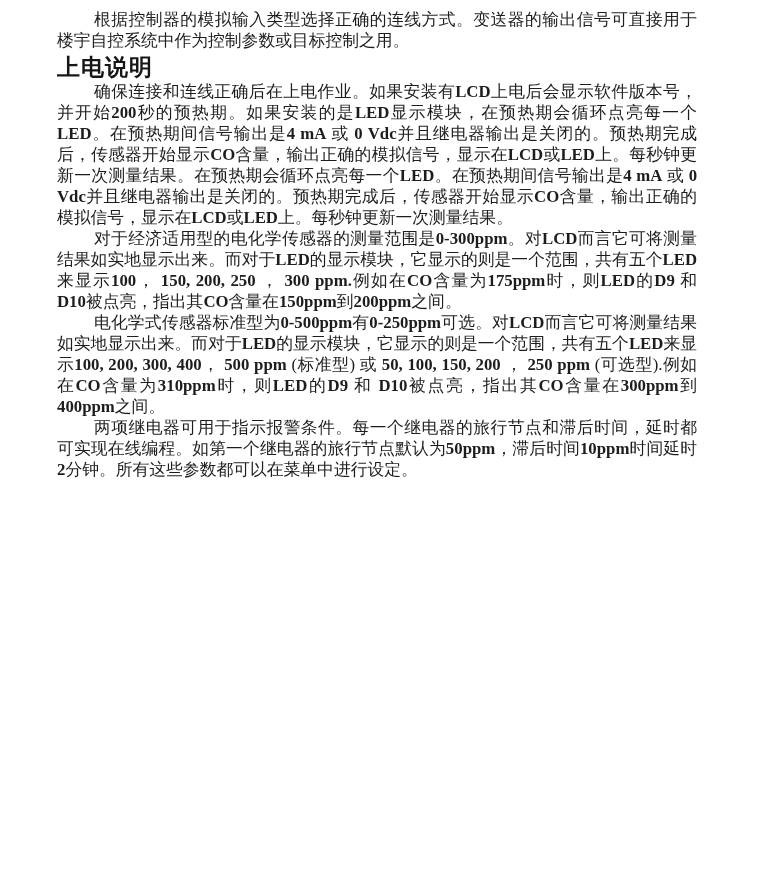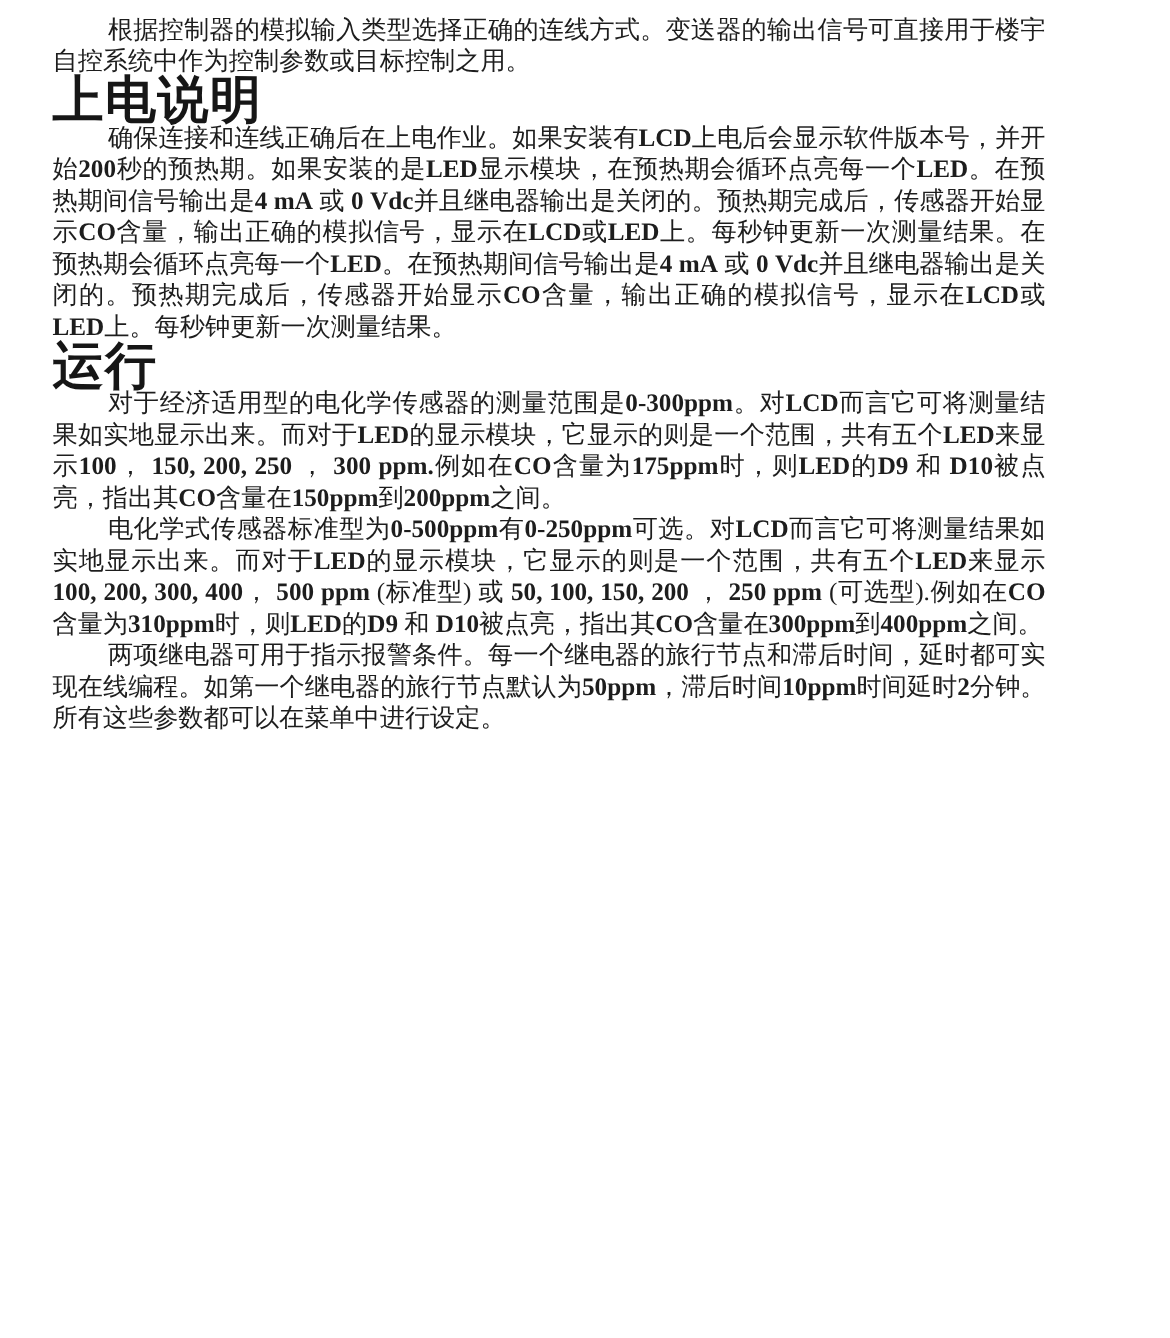--- a/index.html
+++ b/index.html
@@ -6,36 +6,36 @@
     margin: 0;
     padding: 0;
     background: #ffffff;
   }
   .page {
     position: relative;
     width: 780px;
     height: 892px;
     background: #ffffff;
     box-sizing: border-box;
-    padding: 9px 83px 0 35px;
+    padding: 9px 83px 0 57px;
     overflow: hidden;
     color: #1d1d1d;
     font-family: "Liberation Serif", "DejaVu Serif", serif;
     font-size: 16.8px;
     line-height: 21px;
     text-align: justify;
   }
   .page p {
     margin: 0;
     text-indent: 2.2em;
   }
   .page h1.sec {
     font-family: "Liberation Sans", "DejaVu Sans", sans-serif;
     font-weight: 700;
-    font-size: 34px;
+    font-size: 23px;
     line-height: 28px;
     margin: 0;
     padding: 2px 0 0 0;
     text-align: left;
     text-indent: 0;
     letter-spacing: 1px;
     color: #161616;
   }
   b.lat {
     font-weight: 700;
@@ -43,18 +43,17 @@
   }
 </style>
 </head>
 <body>
 
 <div class="page">
   <div>
       <p>根据控制器的模拟输入类型选择正确的连线方式。变送器的输出信号可直接用于楼宇自控系统中作为控制参数或目标控制之用。</p>
       <h1 class="sec">上电说明</h1>
       <p>确保连接和连线正确后在上电作业。如果安装有<b class="lat">LCD</b>上电后会显示软件版本号，并开始<b class="lat">200</b>秒的预热期。如果安装的是<b class="lat">LED</b>显示模块，在预热期会循环点亮每一个<b class="lat">LED</b>。在预热期间信号输出是<b class="lat">4 mA</b> 或 <b class="lat">0 Vdc</b>并且继电器输出是关闭的。预热期完成后，传感器开始显示<b class="lat">CO</b>含量，输出正确的模拟信号，显示在<b class="lat">LCD</b>或<b class="lat">LED</b>上。每秒钟更新一次测量结果。在预热期会循环点亮每一个<b class="lat">LED</b>。在预热期间信号输出是<b class="lat">4 mA</b> 或 <b class="lat">0 Vdc</b>并且继电器输出是关闭的。预热期完成后，传感器开始显示<b class="lat">CO</b>含量，输出正确的模拟信号，显示在<b class="lat">LCD</b>或<b class="lat">LED</b>上。每秒钟更新一次测量结果。</p>
-      <h1 class="sec">运行</h1>
       <p>对于经济适用型的电化学传感器的测量范围是<b class="lat">0-300ppm</b>。对<b class="lat">LCD</b>而言它可将测量结果如实地显示出来。而对于<b class="lat">LED</b>的显示模块，它显示的则是一个范围，共有五个<b class="lat">LED</b>来显示<b class="lat">100</b>， <b class="lat">150, 200, 250</b> ， <b class="lat">300 ppm.</b>例如在<b class="lat">CO</b>含量为<b class="lat">175ppm</b>时，则<b class="lat">LED</b>的<b class="lat">D9</b> 和 <b class="lat">D10</b>被点亮，指出其<b class="lat">CO</b>含量在<b class="lat">150ppm</b>到<b class="lat">200ppm</b>之间。</p>
       <p>电化学式传感器标准型为<b class="lat">0-500ppm</b>有<b class="lat">0-250ppm</b>可选。对<b class="lat">LCD</b>而言它可将测量结果如实地显示出来。而对于<b class="lat">LED</b>的显示模块，它显示的则是一个范围，共有五个<b class="lat">LED</b>来显示<b class="lat">100, 200, 300, 400</b>， <b class="lat">500 ppm</b> (标准型) 或 <b class="lat">50, 100, 150, 200</b> ， <b class="lat">250 ppm</b> (可选型).例如在<b class="lat">CO</b>含量为<b class="lat">310ppm</b>时，则<b class="lat">LED</b>的<b class="lat">D9</b> 和 <b class="lat">D10</b>被点亮，指出其<b class="lat">CO</b>含量在<b class="lat">300ppm</b>到<b class="lat">400ppm</b>之间。</p>
       <p>两项继电器可用于指示报警条件。每一个继电器的旅行节点和滞后时间，延时都可实现在线编程。如第一个继电器的旅行节点默认为<b class="lat">50ppm</b>，滞后时间<b class="lat">10ppm</b>时间延时<b class="lat">2</b>分钟。所有这些参数都可以在菜单中进行设定。</p>
     </div>
 </div>
 
 </body></html>

